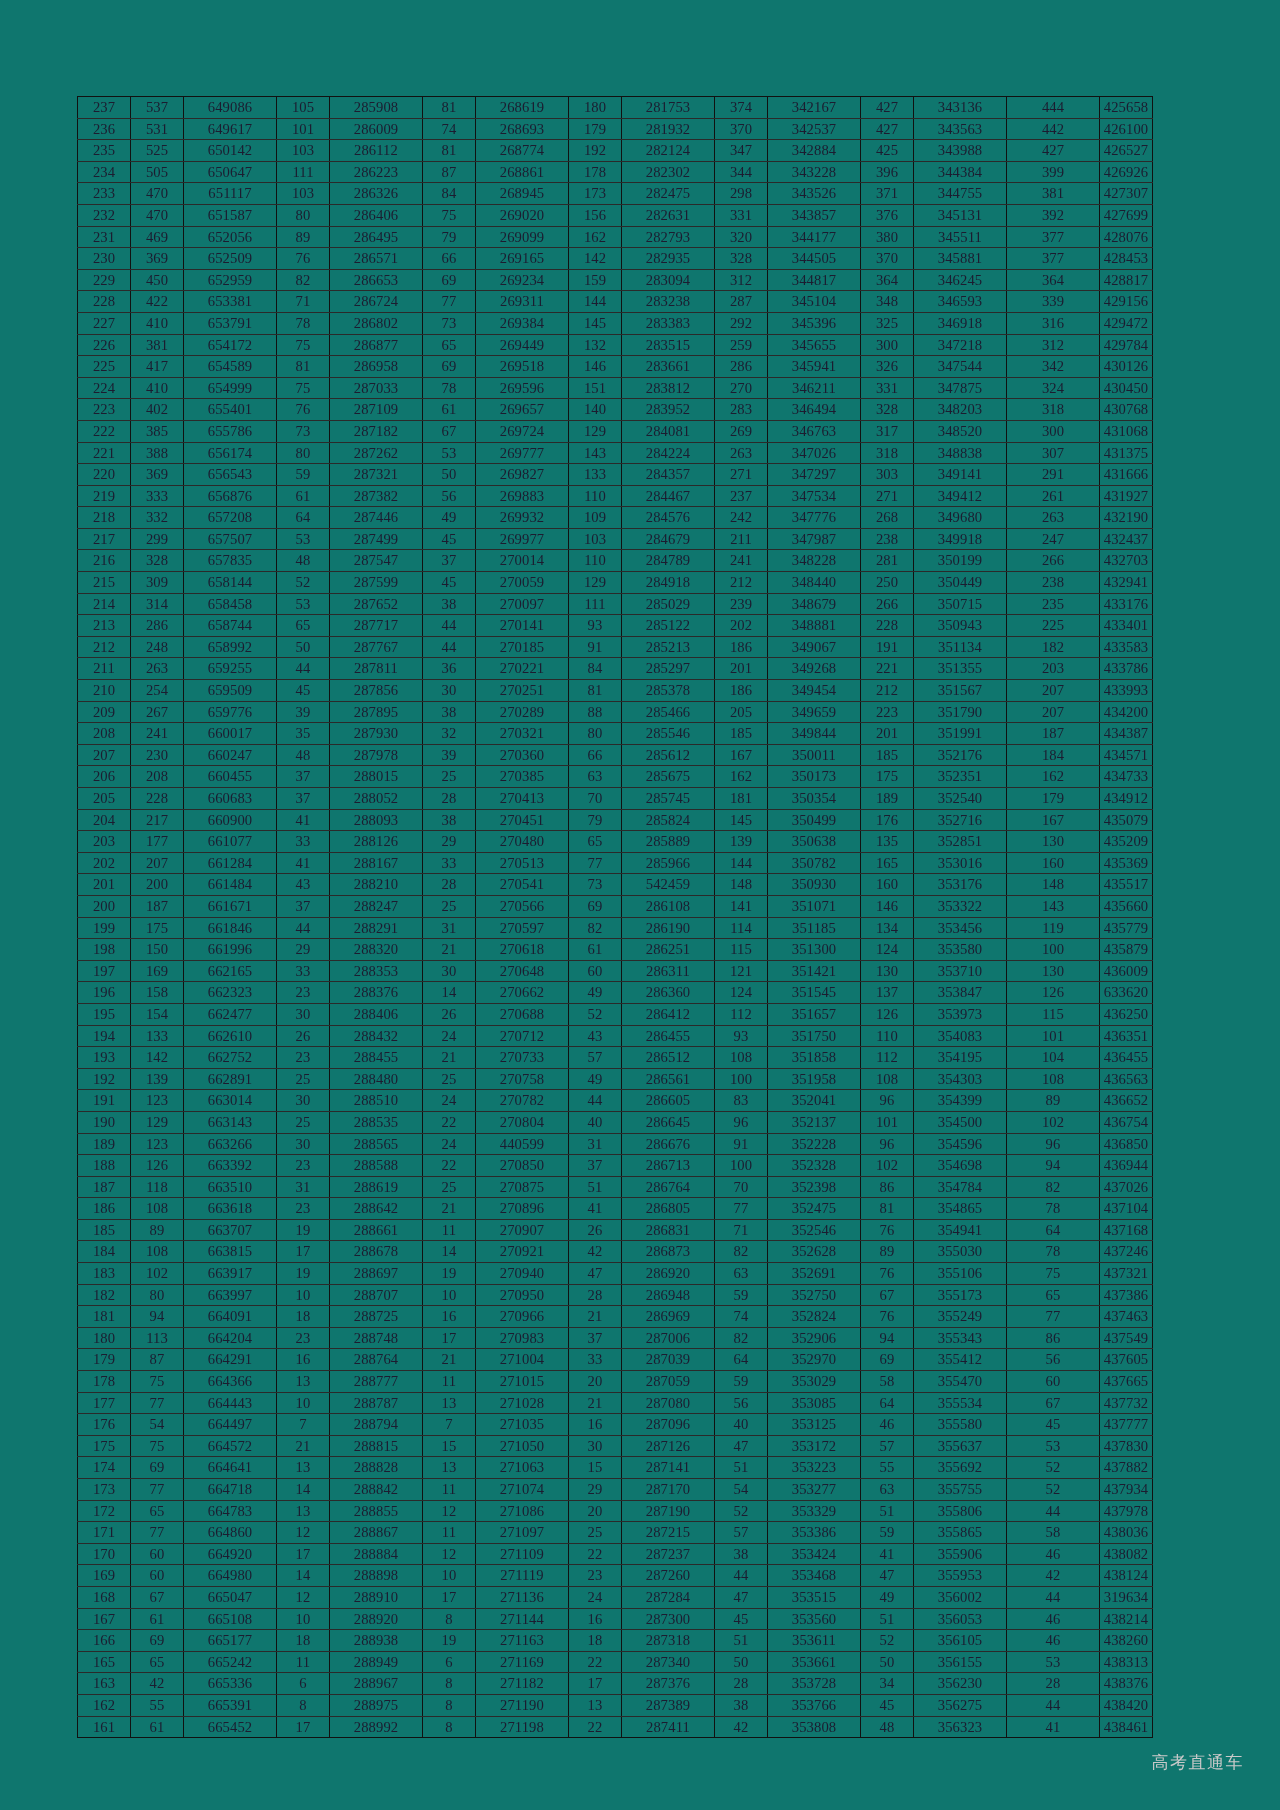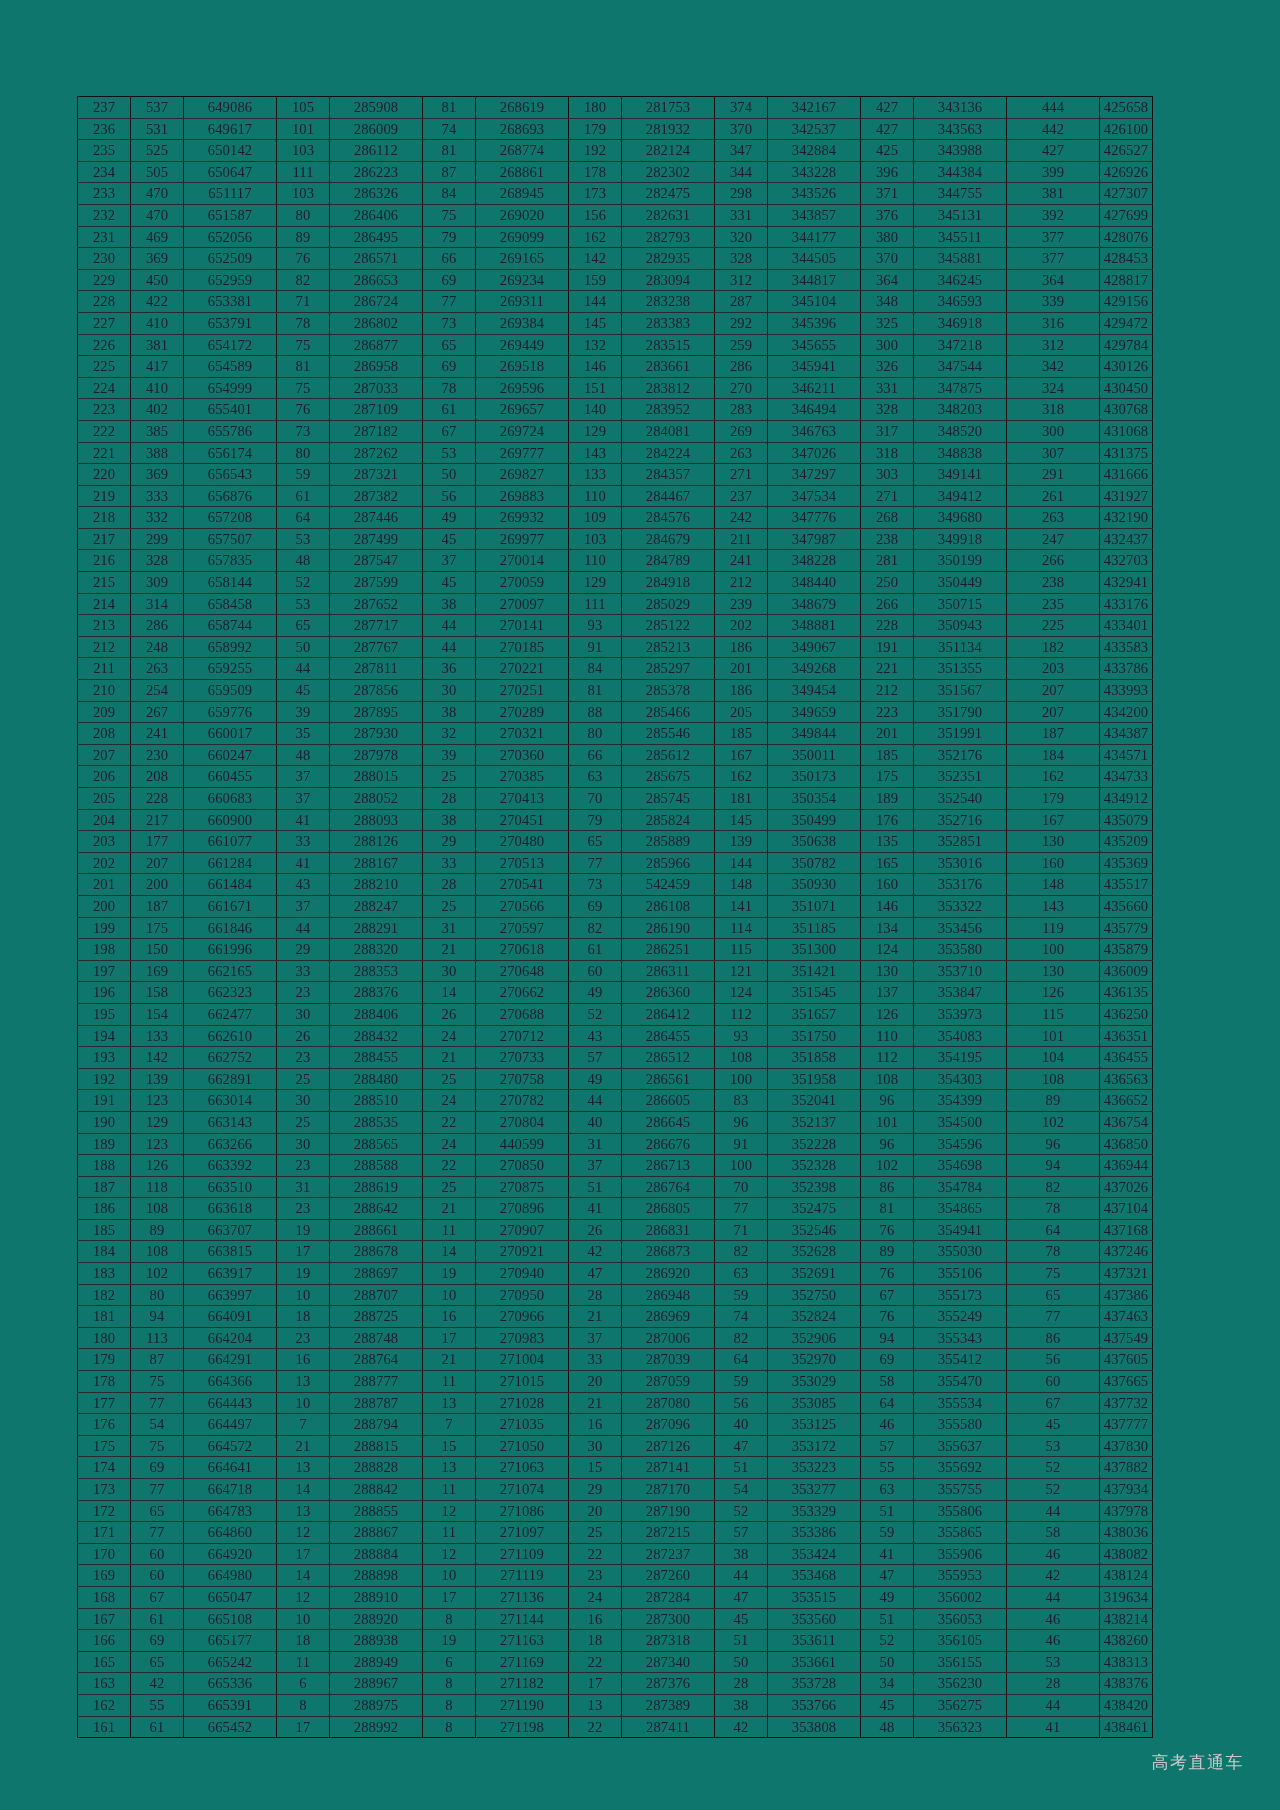--- a/index.html
+++ b/index.html
@@ -800,21 +800,21 @@
             <td>288376</td>
             <td>14</td>
             <td>270662</td>
             <td>49</td>
             <td>286360</td>
             <td>124</td>
             <td>351545</td>
             <td>137</td>
             <td>353847</td>
             <td>126</td>
-            <td>436135</td>
+            <td>633620</td>
           </tr>
           <tr>
             <td>195</td>
             <td>154</td>
             <td>662477</td>
             <td>30</td>
             <td>288406</td>
             <td>26</td>
             <td>270688</td>
             <td>52</td>

